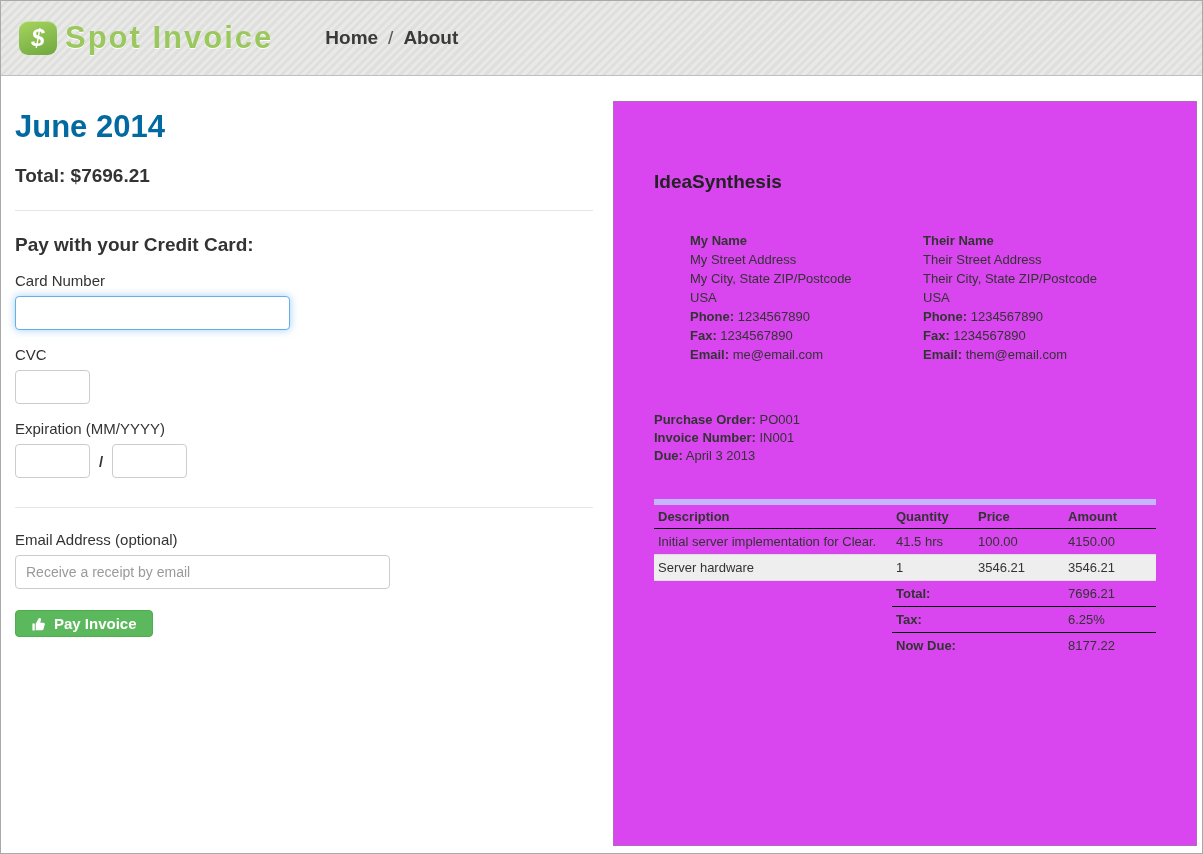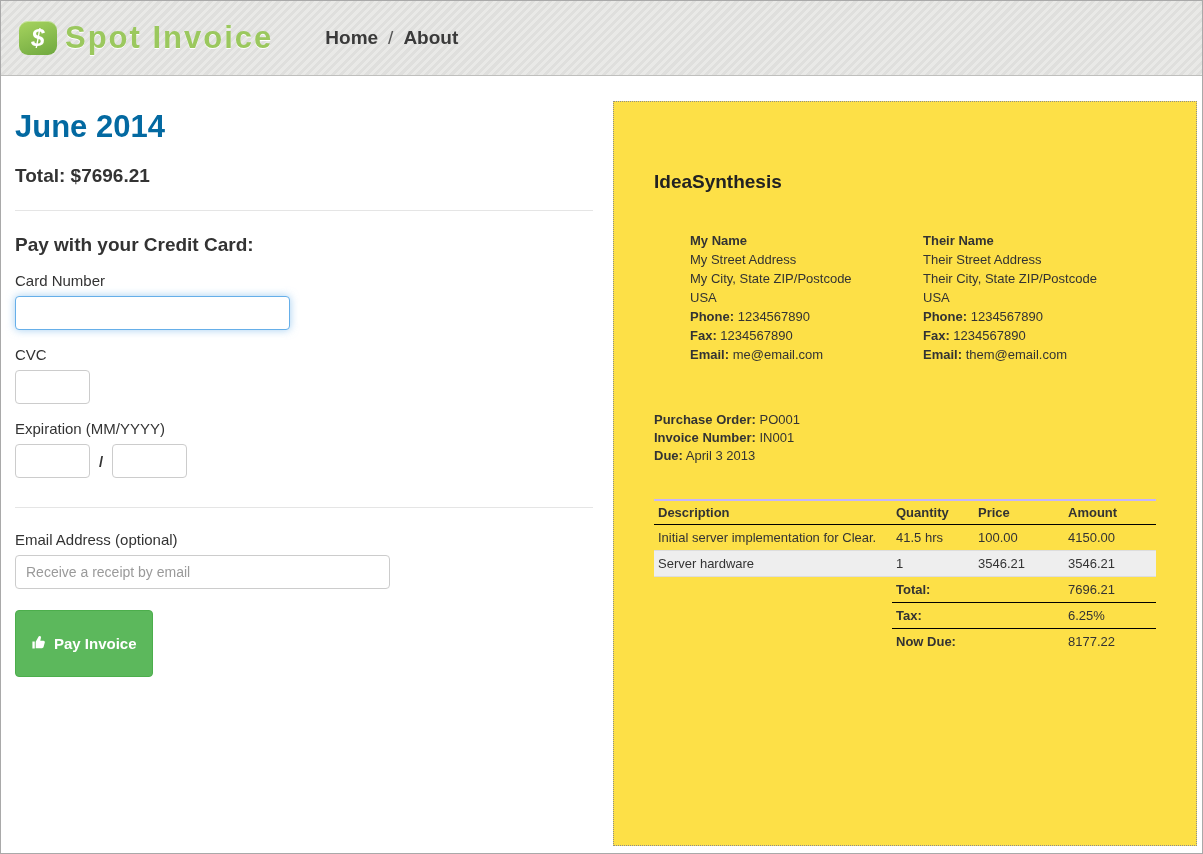--- a/index.html
+++ b/index.html
@@ -57,47 +57,47 @@
   }
   .txt::placeholder { color:#9a9a9a; }
   .card-input { width:275px; border-color:#66afe9; box-shadow:0 0 8px rgba(102,175,233,.6); }
   .cvc-input { width:75px; }
   .exp-row { display:flex; align-items:center; }
   .exp-input { width:75px; }
   .exp-sep { margin:0 9px; font-weight:bold; font-size:15px; color:#333; }
   .email-input { width:375px; }
   .pay-btn {
     margin-top:21px;
-    display:inline-flex; align-items:flex-start; gap:8px;
+    display:inline-flex; align-items:flex-end; gap:8px;
     background:#5cb85c; border:1px solid #4cae4c; border-radius:4px;
     color:#fff; font-weight:bold; font-size:15px;
-    padding:24px 15px; cursor:pointer;
+    padding:4px 15px; cursor:pointer;
     font-family:"Liberation Sans", sans-serif;
   }
   .pay-btn svg { display:block; }
 
   
   .invoice-box {
     position:absolute; left:612px; top:100px;
     width:584px; height:745px;
     border:1px dotted #8c8c8c;
-    background:#fde047;
+    background:#d946ef;
     padding:40px 40px;
   }
   .company-name { margin-top:29px; font-size:19px; font-weight:bold; color:#222; }
   .addresses { display:flex; margin-top:38px; font-size:13px; line-height:19px;margin-left:36px; }
   .addr { width:50%; }
   .addr .name { font-weight:bold; }
   .b { font-weight:bold; }
   .meta { margin-top:47px; font-size:13px; line-height:18px; }
 
   table.inv-table { width:100%; margin-top:34px; border-collapse:collapse; font-size:13px; }
   .inv-table th {
     text-align:left; font-weight:bold; padding:4px 4px;
-    border-top:2px solid #c4b5fd; border-bottom:1px solid #000;
+    border-top:6px solid #c4b5fd; border-bottom:1px solid #000;
   }
   .inv-table th.num-col { }
   .inv-table th.amount-col, .inv-table td.amount-col { text-align:left; }
   .inv-table tbody td { padding:5px 4px; border-bottom:1px solid #ddd; }
   .inv-table tbody tr.alt td { background:#eee; }
   .inv-table tfoot td { padding:5px 4px; }
   .inv-table tfoot td.t-line { border-top:1px solid #000; }
   .inv-table tfoot .t-label { font-weight:bold; }
 </style>
 </head>

